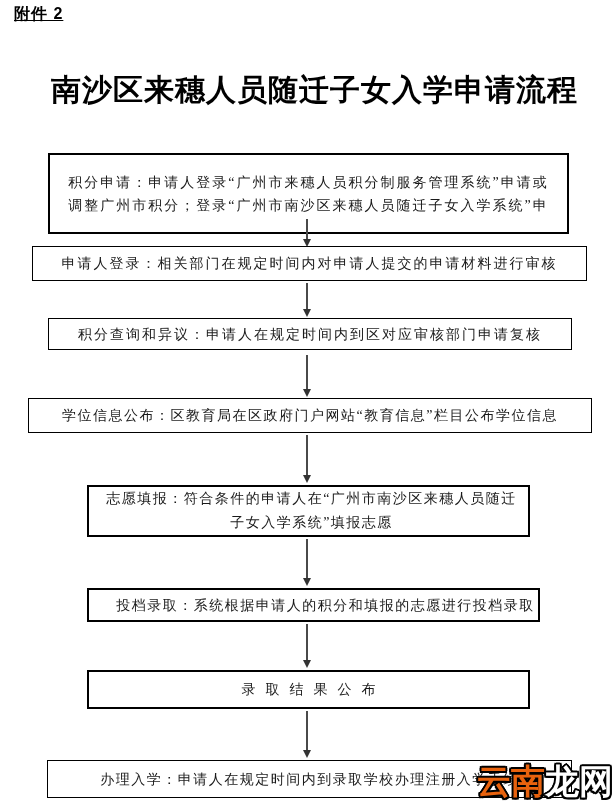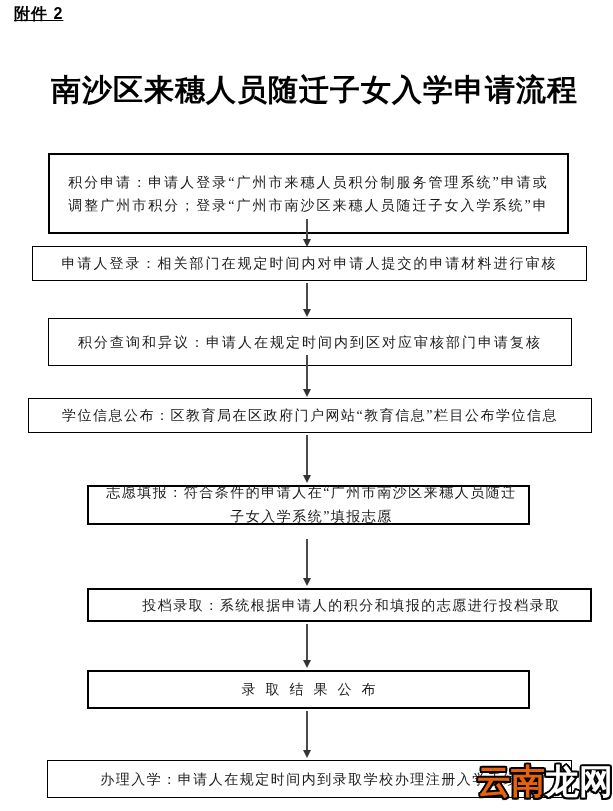--- a/index.html
+++ b/index.html
@@ -48,24 +48,24 @@
     justify-content: center;
     text-align: center;
     font-size: 14px;
     line-height: 23px;
     letter-spacing: 2px;
     color: #1a1a1a;
   }
   .box .line { display: block; white-space: nowrap; }
   .b1 { left: 48px;  top: 137px; width: 521px; height: 81px; border-width: 2px; margin-top: 16px; }
   .b2 { left: 32px;  top: 246px; width: 555px; height: 35px; }
-  .b3 { left: 48px;  top: 318px; width: 524px; height: 48px; }
+  .b3 { left: 48px;  top: 318px; width: 524px; height: 32px; }
   .b4 { left: 28px;  top: 398px; width: 564px; height: 35px; letter-spacing: 1.5px; }
-  .b5 { left: 87px;  top: 485px; width: 443px; height: 40px; border-width: 2px; letter-spacing: 1.5px; line-height: 24px; padding-left: 6px; }
-  .b6 { left: 87px;  top: 588px; width: 505px; height: 34px; border-width: 2px; letter-spacing: 1.5px; padding-left: 24px; }
+  .b5 { left: 87px;  top: 485px; width: 443px; height: 52px; border-width: 2px; letter-spacing: 1.5px; line-height: 24px; padding-left: 6px; }
+  .b6 { left: 87px;  top: 588px; width: 453px; height: 34px; border-width: 2px; letter-spacing: 1.5px; padding-left: 24px; }
   .b7 { left: 87px;  top: 670px; width: 443px; height: 39px; border-width: 2px; letter-spacing: 10px; padding-left: 10px; justify-content: center; }
   .b8 { left: 47px;  top: 760px; width: 525px; height: 38px; letter-spacing: 1.5px; }
   .arrow {
     position: absolute;
     width: 10px;
     display: flex;
     flex-direction: column;
     align-items: center;
   }
   .arrow-shaft { width: 2px; flex: 1 1 auto; background: #4a4a4a; }

